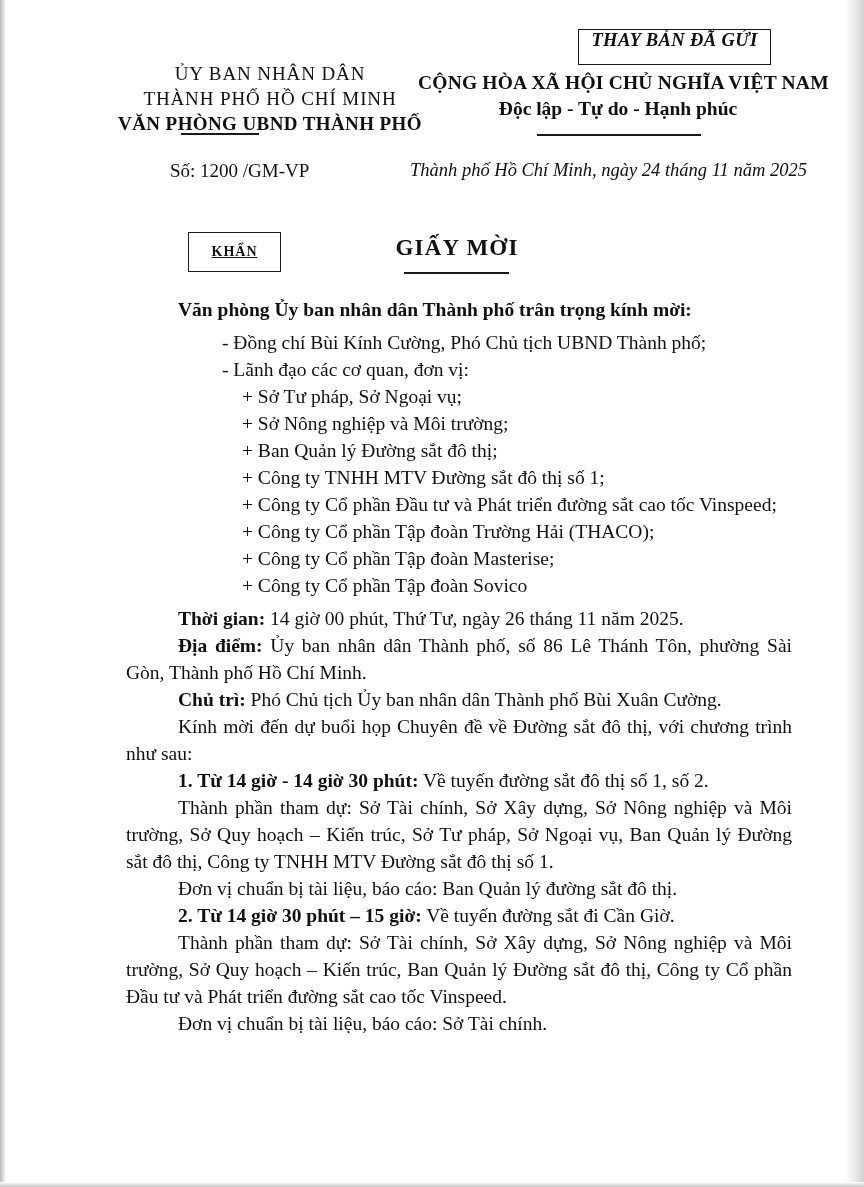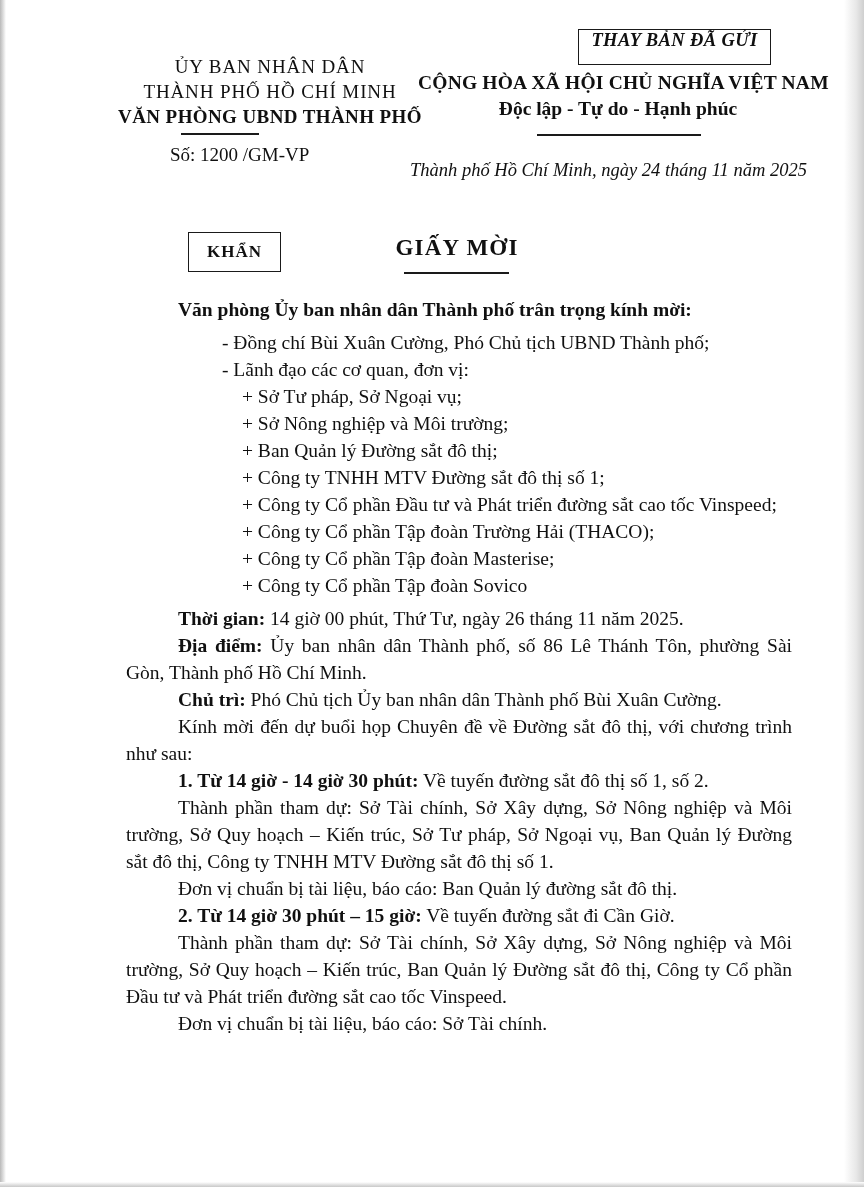--- a/index.html
+++ b/index.html
@@ -58,21 +58,21 @@
   }
   .stamp-box span {
     font-weight: bold;
     font-size: 18.5px;
     letter-spacing: 0.4px;
     white-space: nowrap;
   }
 
   .org-block {
     position: absolute;
-    left: 110px; top: 54px;
+    left: 110px; top: 61px;
     width: 320px;
     text-align: center;
     line-height: 1.32;
   }
   .org-line1, .org-line2 {
     font-size: 19px;
     letter-spacing: 0.9px;
     white-space: nowrap;
   }
   .org-line3 {
@@ -110,21 +110,21 @@
   }
   .nation-underline {
     position: absolute;
     left: 537px; top: 134px;
     width: 164px; height: 1.6px;
     background: #1a1a1a;
   }
 
   .so-line {
     position: absolute;
-    left: 170px; top: 144px;
+    left: 170px; top: 160px;
     font-size: 19px;
     white-space: nowrap;
   }
   .date-line {
     position: absolute;
     left: 410px; top: 160px;
     font-size: 18.5px;
     font-style: italic;
     white-space: nowrap;
   }
@@ -135,22 +135,23 @@
     left: 188px; top: 232px;
     width: 93px; height: 40px;
     border: 1.6px solid #1a1a1a;
     display: flex;
     align-items: center;
     justify-content: center;
     box-sizing: border-box;
   }
   .khan-box span {
     font-weight: bold;
-    font-size: 17px;
+    font-size: 14px;
     letter-spacing: 1px;
+    text-decoration: underline;
   }
 
   .doc-title {
     position: absolute;
     left: 332px; top: 235px;
     width: 250px;
     text-align: center;
     font-size: 23px;
     font-weight: bold;
     letter-spacing: 1.2px;
@@ -234,21 +235,21 @@
   </div>
 
   <div class="doc-title">GIẤY MỜI</div>
   <div class="title-underline"></div>
 
   <div class="body-area">
 
     <p class="lead">Văn phòng Ủy ban nhân dân Thành phố trân trọng kính mời:</p>
 
     <ul class="invitee-list" id="invitee-list">
-        <li class="lvl1">- Đồng chí Bùi Xuân Cường, Phó Chủ tịch UBND Thành phố;</li>
+        <li class="lvl1">- Đồng chí Bùi Kính Cường, Phó Chủ tịch UBND Thành phố;</li>
         <li class="lvl1">- Lãnh đạo các cơ quan, đơn vị:</li>
         <li class="lvl2">+ Sở Tư pháp, Sở Ngoại vụ;</li>
         <li class="lvl2">+ Sở Nông nghiệp và Môi trường;</li>
         <li class="lvl2">+ Ban Quản lý Đường sắt đô thị;</li>
         <li class="lvl2">+ Công ty TNHH MTV Đường sắt đô thị số 1;</li>
         <li class="lvl2">+ Công ty Cổ phần Đầu tư và Phát triển đường sắt cao tốc Vinspeed;</li>
         <li class="lvl2">+ Công ty Cổ phần Tập đoàn Trường Hải (THACO);</li>
         <li class="lvl2">+ Công ty Cổ phần Tập đoàn Masterise;</li>
         <li class="lvl2">+ Công ty Cổ phần Tập đoàn Sovico</li>
       </ul>

